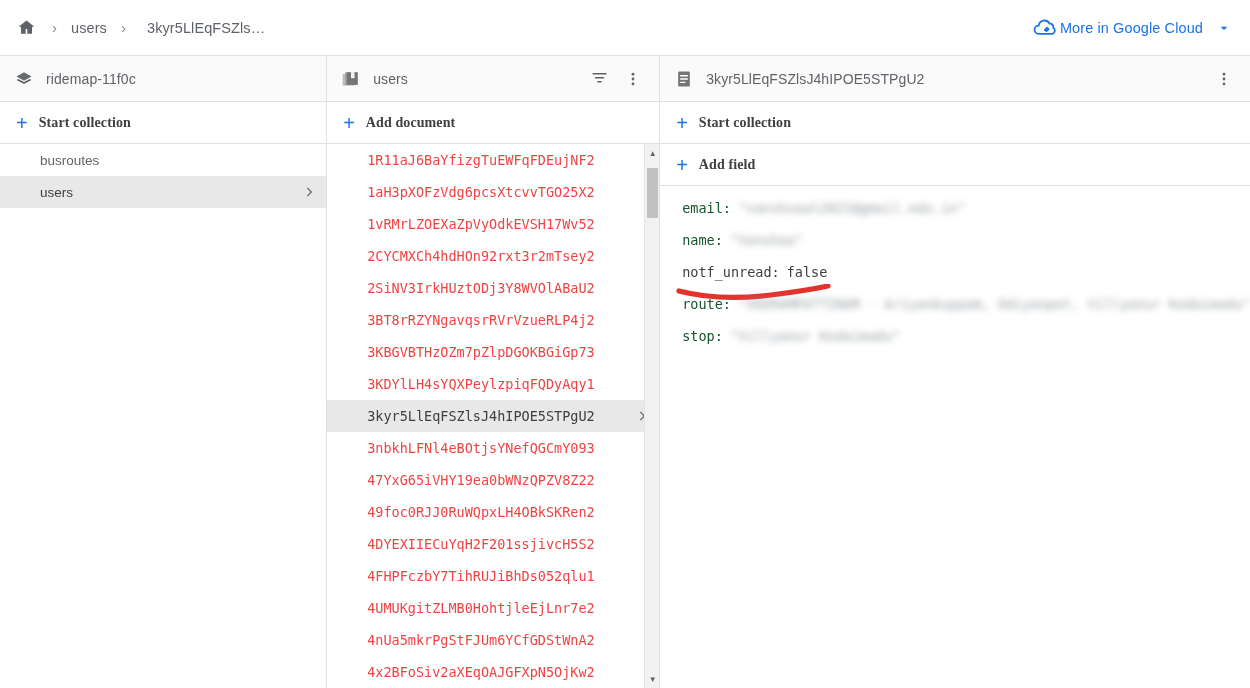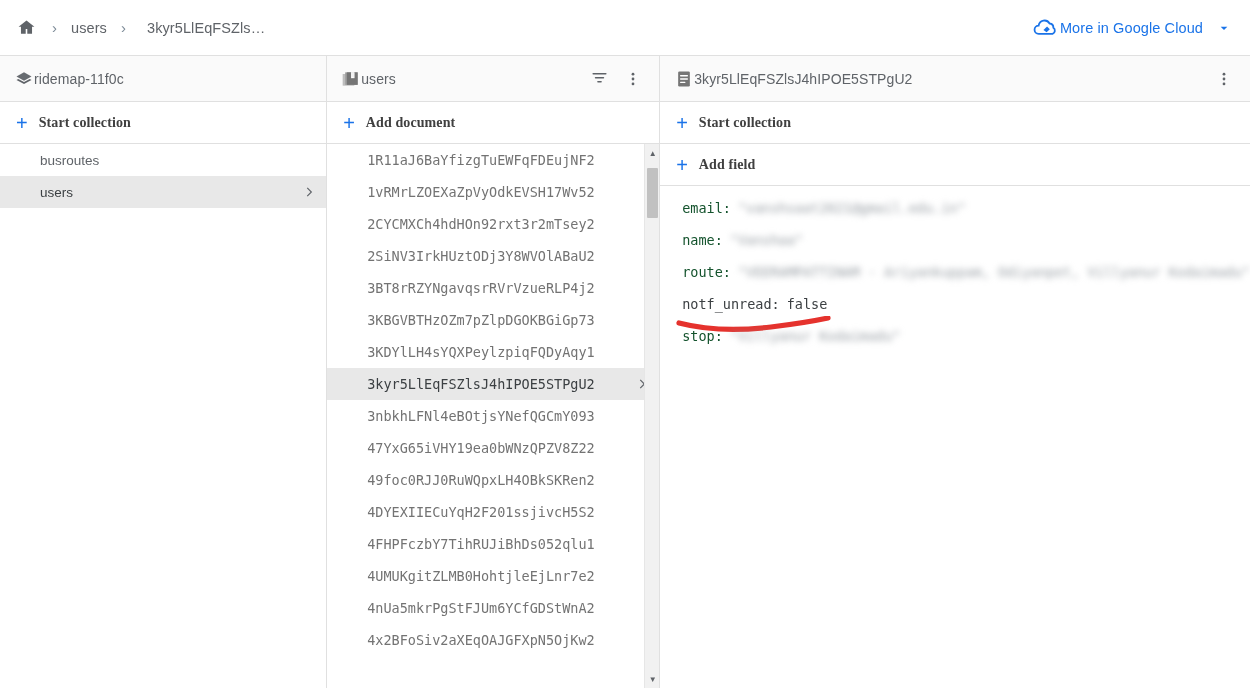--- a/index.html
+++ b/index.html
@@ -38,20 +38,21 @@
   .col-left  { width: 334px; border-right: 1px solid #e0e0e0; }
   .col-mid   { width: 340px; border-right: 1px solid #e0e0e0; position: relative; }
   .col-right { flex: 1; }
 
   .col-head {
     height: 46px; min-height:46px;
     display: flex; align-items: center;
     padding: 0 14px 0 14px;
     border-bottom: 1px solid #e0e0e0;
     background: #fafafa;
+    gap: 12px;
   }
   .col-head .ttl {
     font-size: 14px; color: #5f6368; letter-spacing: .1px; flex:1;
     white-space: nowrap; overflow: hidden; text-overflow: ellipsis;
   }
   .head-actions { display:flex; align-items:center; gap: 10px; }
   .iconbtn { width:24px; height:24px; display:flex; align-items:center; justify-content:center; cursor:pointer; }
 
   
   .action-row {
@@ -75,21 +76,21 @@
   }
   .mono-row.selected { background: #e8e8e8; color:#3c4043; }
   .mono-row .chev-r { margin-left: auto; color:#5f6368; display:flex; align-items:center;}
 
   
   .doc-list { flex:1; overflow: hidden; position:relative; }
   .doc-row {
     height: 32px; display: flex; align-items: center;
     padding: 0 8px 0 40px;
     font-family: "DejaVu Sans Mono", monospace;
-    font-size: 13.5px; color: #737373;
+    font-size: 13.5px; color: #ef4444;
     cursor: pointer; white-space: nowrap;
   }
   .doc-row.selected { background: #e8e8e8; color: #3c4043; }
   .doc-row .chev-r { margin-left: auto; color:#5f6368; display:flex; align-items:center; padding-right:2px;}
 
   
   .vscroll {
     position: absolute; right: 0; top: 0; width: 15px; height: 100%;
     background: #f1f1f1; border-left: 1px solid #e6e6e6;
   }
@@ -223,20 +224,23 @@
       <div class="action-row">
         <span class="plus">+</span>
         <span class="txt">Add document</span>
       </div>
       <div class="doc-list" id="doc-list">
 
         <div class="doc-row">
             <span>1R11aJ6BaYfizgTuEWFqFDEujNF2</span>
           </div>
           <div class="doc-row">
+            <span>1aH3pXOFzVdg6pcsXtcvvTGO25X2</span>
+          </div>
+          <div class="doc-row">
             <span>1vRMrLZOEXaZpVyOdkEVSH17Wv52</span>
           </div>
           <div class="doc-row">
             <span>2CYCMXCh4hdHOn92rxt3r2mTsey2</span>
           </div>
           <div class="doc-row">
             <span>2SiNV3IrkHUztODj3Y8WVOlABaU2</span>
           </div>
           <div class="doc-row">
             <span>3BT8rRZYNgavqsrRVrVzueRLP4j2</span>
@@ -316,32 +320,32 @@
       </div>
       <div class="fields" id="field-list">
           <div class="field-row">
             <span class="field-key">email:</span>
             <span class="field-val blurred">"vanshsaat2021@gmail.edu.in"</span>
           </div>
           <div class="field-row">
             <span class="field-key">name:</span>
             <span class="field-val blurred">"Vanshaa"</span>
           </div>
-          <div class="field-row">
-            <span class="field-key">route:</span>
-            <span class="field-val blurred">"VEERAMPATTINAM - Ariyankuppam, Odiyanpet, Villyanur Kodaimadu"</span>
-          </div>
           <div class="field-row highlighted">
             <span class="field-key">notf_unread:</span>
             <span class="field-val">false</span>
             <span class="annot"><svg width="160" height="18" viewBox="0 0 160 18" aria-hidden="true">
                 <path d="M3 7 C 30 14, 62 15, 95 11 C 120 8, 138 5, 152 2" stroke="#e5322d" stroke-width="5.2" fill="none" stroke-linecap="round"></path>
               </svg></span>
           </div>
           <div class="field-row">
+            <span class="field-key">route:</span>
+            <span class="field-val blurred">"VEERAMPATTINAM - Ariyankuppam, Odiyanpet, Villyanur Kodaimadu"</span>
+          </div>
+          <div class="field-row">
             <span class="field-key">stop:</span>
             <span class="field-val blurred">"Villyanur Kodaimadu"</span>
           </div>
         </div>
     </div>
 
   </div>
 </div>
 
 </body></html>

